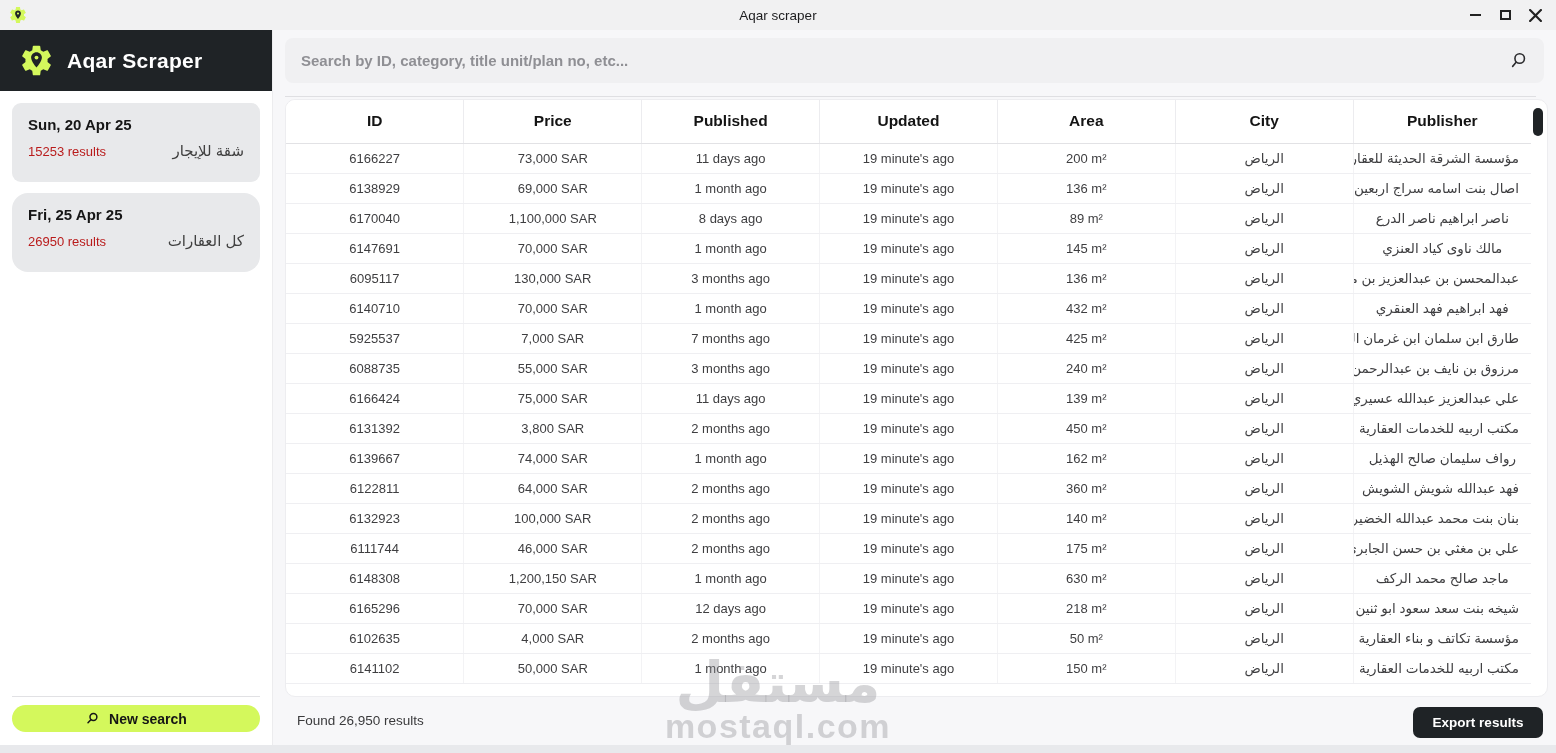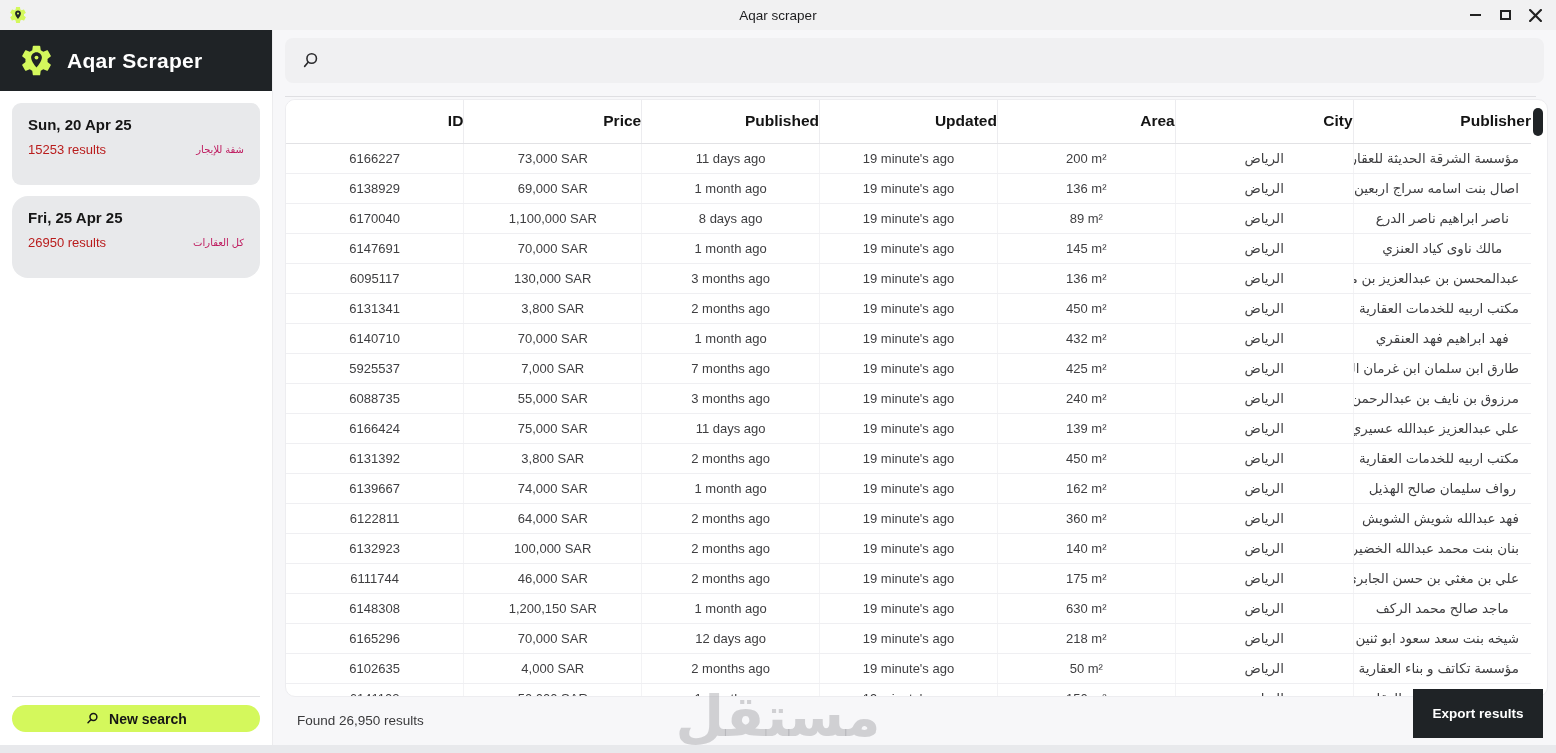--- a/index.html
+++ b/index.html
@@ -39,28 +39,28 @@
   }
   .sidebar-header{
     height:61px;background:var(--dark);
     display:flex;align-items:center;padding-left:18px;gap:12px;
   }
   .sidebar-header .app-title{
     color:#ffffff;font-size:21px;font-weight:bold;letter-spacing:.3px;
   }
   .session-card{
     margin:0 12px;border-radius:9px;background:var(--card-gray);
-    padding:13px 16px 28px 16px;cursor:pointer;
+    padding:13px 16px 22px 16px;cursor:pointer;
   }
   .session-card.first{margin-top:12px;}
   .session-card.second{margin-top:11px;border-radius:16px;}
   .session-date{font-size:15px;font-weight:bold;color:#161616;}
   .session-meta{display:flex;justify-content:space-between;align-items:center;margin-top:9px;}
   .session-results{font-size:13px;color:#b91c1c;}
-  .session-category{font-size:10px;color:#be185d;direction:rtl;}
+  .session-category{font-size:15px;color:#404040;direction:rtl;}
   .sidebar-footer{
     position:absolute;left:12px;right:12px;bottom:13px;
     border-top:1px solid #e1e1e4;padding-top:8px;
   }
   .new-search-button{
     width:100%;height:27px;border:none;border-radius:14px;
     background:var(--accent);
     font-family:inherit;font-weight:bold;font-size:14px;color:#151515;
     display:flex;align-items:center;justify-content:center;gap:9px;cursor:pointer;
   }
@@ -82,39 +82,39 @@
     position:absolute;top:69px;left:12px;right:8px;bottom:48px;
     background:#ffffff;border:1px solid #ededf0;border-radius:10px;overflow:hidden;
   }
   .data-table{
     width:calc(100% - 16px);
     border-collapse:collapse;table-layout:fixed;
   }
   .data-table th{
     height:43px;font-size:15.5px;font-weight:bold;color:#141414;
     border-bottom:1px solid #e2e2e5;border-right:1px solid #ececef;
-    background:#fff;text-align:right;cursor:pointer;
+    background:#fff;text-align:center;cursor:pointer;
   }
   .data-table th:last-child{border-right:none;}
   .data-table td{
     height:30px;font-size:13px;color:#3e3e40;text-align:center;
     border-bottom:1px solid #efeff2;border-right:1px solid #f3f3f5;
     white-space:nowrap;overflow:hidden;
   }
   .data-table td:last-child{border-right:none;}
   .data-table td.ar{direction:rtl;font-size:13.5px;}
   .data-table td.publisher{padding:0 12px;}
   .scroll-thumb{
     position:absolute;top:8px;right:4px;width:10px;height:28px;
     background:var(--dark);border-radius:5px;cursor:pointer;
   }
   .found-results{position:absolute;left:24px;bottom:17px;font-size:13.5px;color:#3a3a3c;}
   .export-button{
-    position:absolute;right:13px;bottom:7px;width:130px;height:49px;
-    background:var(--dark);color:#fff;border:none;border-radius:0;
+    position:absolute;right:13px;bottom:7px;width:130px;height:31px;
+    background:var(--dark);color:#fff;border:none;border-radius:7px;
     font-family:inherit;font-weight:bold;font-size:13.5px;cursor:pointer;
   }
   
   .watermark{
     position:absolute;left:50%;bottom:10px;transform:translateX(-50%);
     text-align:center;color:rgba(145,145,150,0.38);
     z-index:6;pointer-events:none;
   }
   .watermark-ar{font-size:56px;font-weight:bold;line-height:.95;direction:rtl;}
   .watermark-en{font-size:34px;font-weight:bold;letter-spacing:1.5px;line-height:1;}
@@ -182,20 +182,21 @@
         <circle cx="13.5" cy="9.5" r="5.5" fill="none" stroke="#161616" stroke-width="2.4"></circle>
         <line x1="9.3" y1="13.9" x2="4.8" y2="18.8" stroke="#161616" stroke-width="2.4" stroke-linecap="round"></line>
       </svg>
       <span>New search</span>
     </button>
   </div>
 </div>
 
 <div class="main">
   <div class="search-bar">
+    <input class="search-input" type="text" placeholder="Search by ID, category, title unit/plan no, etc..." style="">
     <button class="search-btn">
       <svg width="19" height="19" viewBox="0 0 24 24">
         <circle cx="13.5" cy="9.5" r="6" fill="none" stroke="#2b2b2e" stroke-width="2"></circle>
         <line x1="9" y1="14.3" x2="4.6" y2="19.4" stroke="#2b2b2e" stroke-width="2" stroke-linecap="round"></line>
       </svg>
     </button>
   </div>
 
   <div class="search-divider"></div>
 
@@ -252,29 +253,20 @@
           <tr>
             <td>6095117</td>
             <td>130,000 SAR</td>
             <td>3 months ago</td>
             <td>19 minute's ago</td>
             <td>136 m²</td>
             <td class="ar">الرياض</td>
             <td class="ar publisher">عبدالمحسن بن عبدالعزيز بن محم...</td>
           </tr>
           <tr>
-            <td>6131341</td>
-            <td>3,800 SAR</td>
-            <td>2 months ago</td>
-            <td>19 minute's ago</td>
-            <td>450 m²</td>
-            <td class="ar">الرياض</td>
-            <td class="ar publisher">مكتب اربيه للخدمات العقارية</td>
-          </tr>
-          <tr>
             <td>6140710</td>
             <td>70,000 SAR</td>
             <td>1 month ago</td>
             <td>19 minute's ago</td>
             <td>432 m²</td>
             <td class="ar">الرياض</td>
             <td class="ar publisher">فهد ابراهيم فهد العنقري</td>
           </tr>
           <tr>
             <td>5925537</td>
@@ -388,14 +380,15 @@
     </table>
     <div class="scroll-thumb"></div>
   </div>
 
   <span class="found-results">Found 26,950 results</span>
   <button class="export-button">Export results</button>
 </div>
 
 <div class="watermark">
   <div class="watermark-ar">مستقل</div>
+  <div class="watermark-en">mostaql.com</div>
 </div>
 <div class="bottom-strip"></div>
 
 </body></html>

